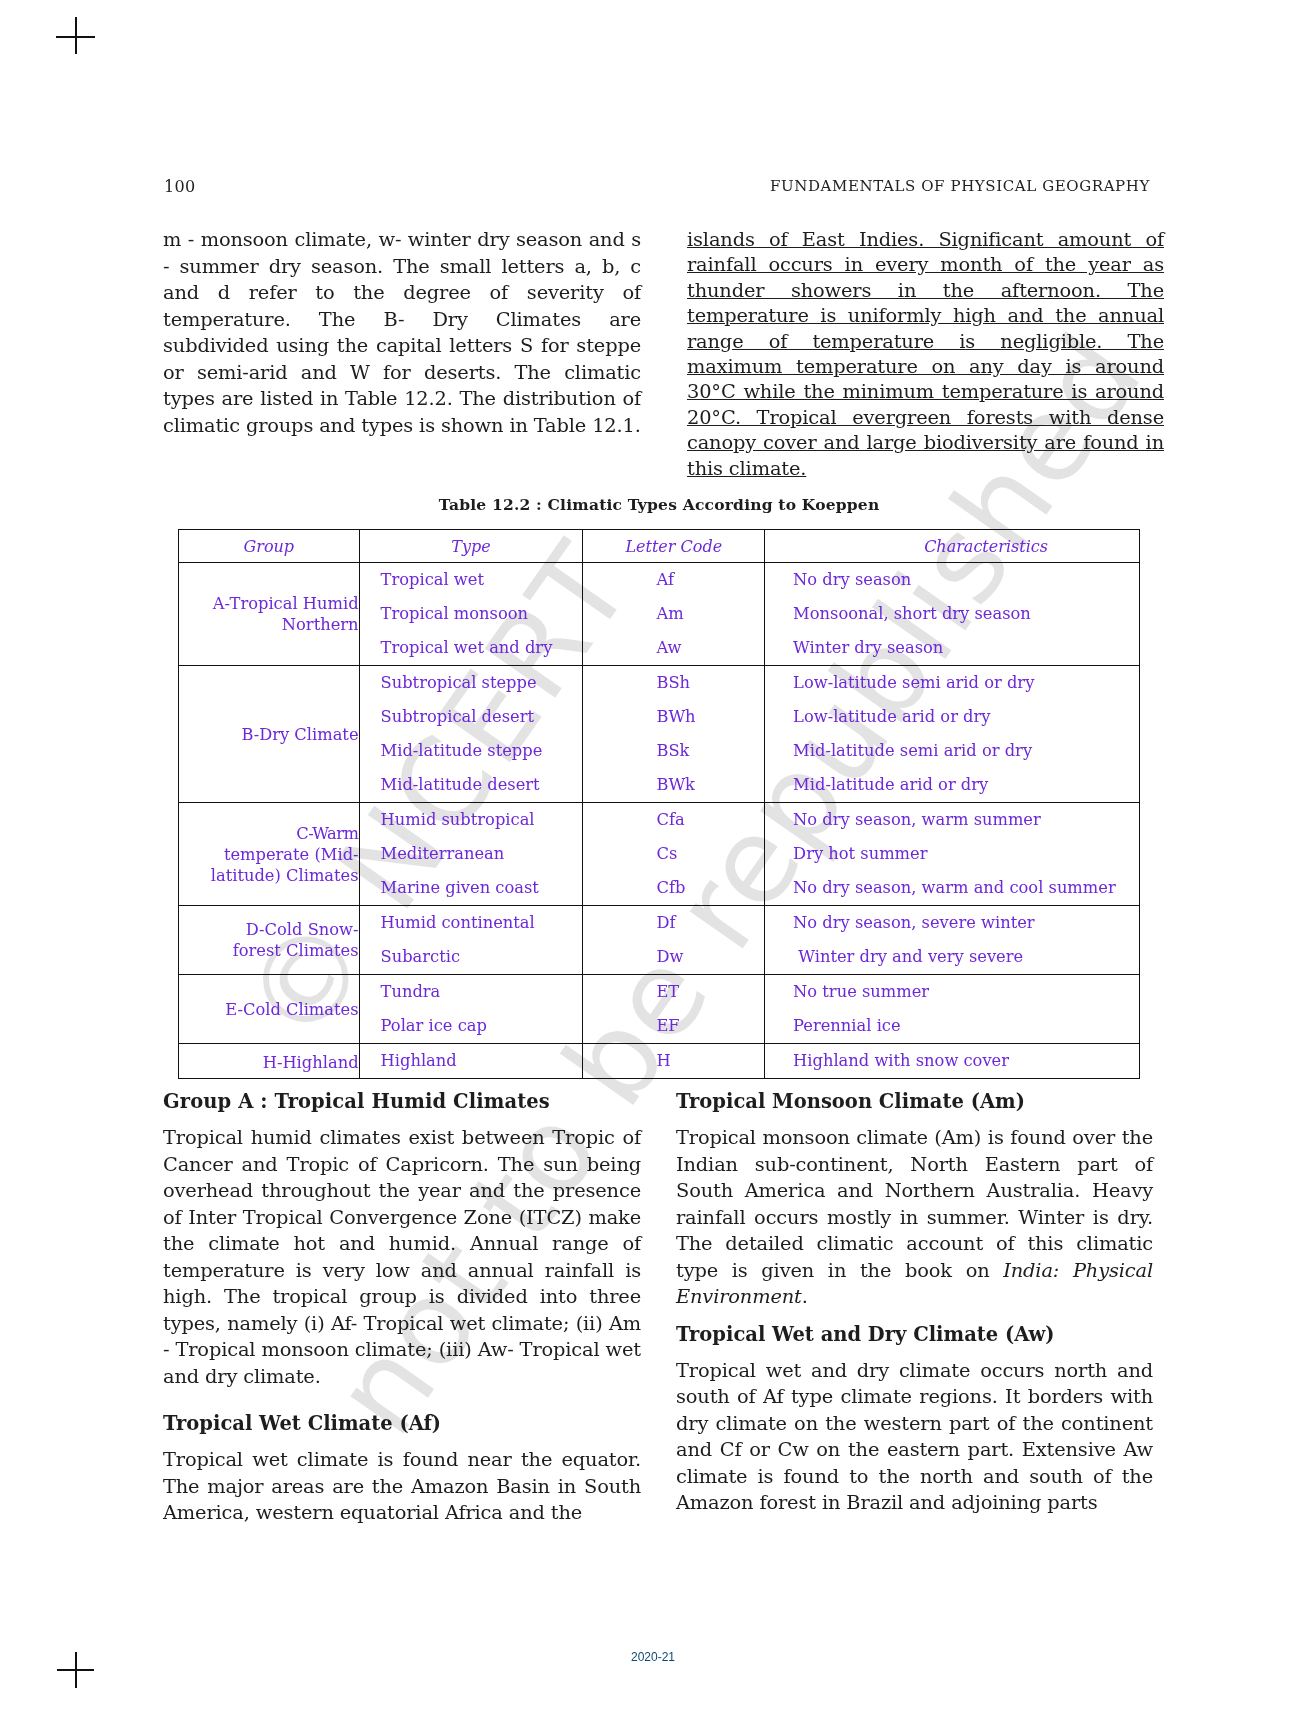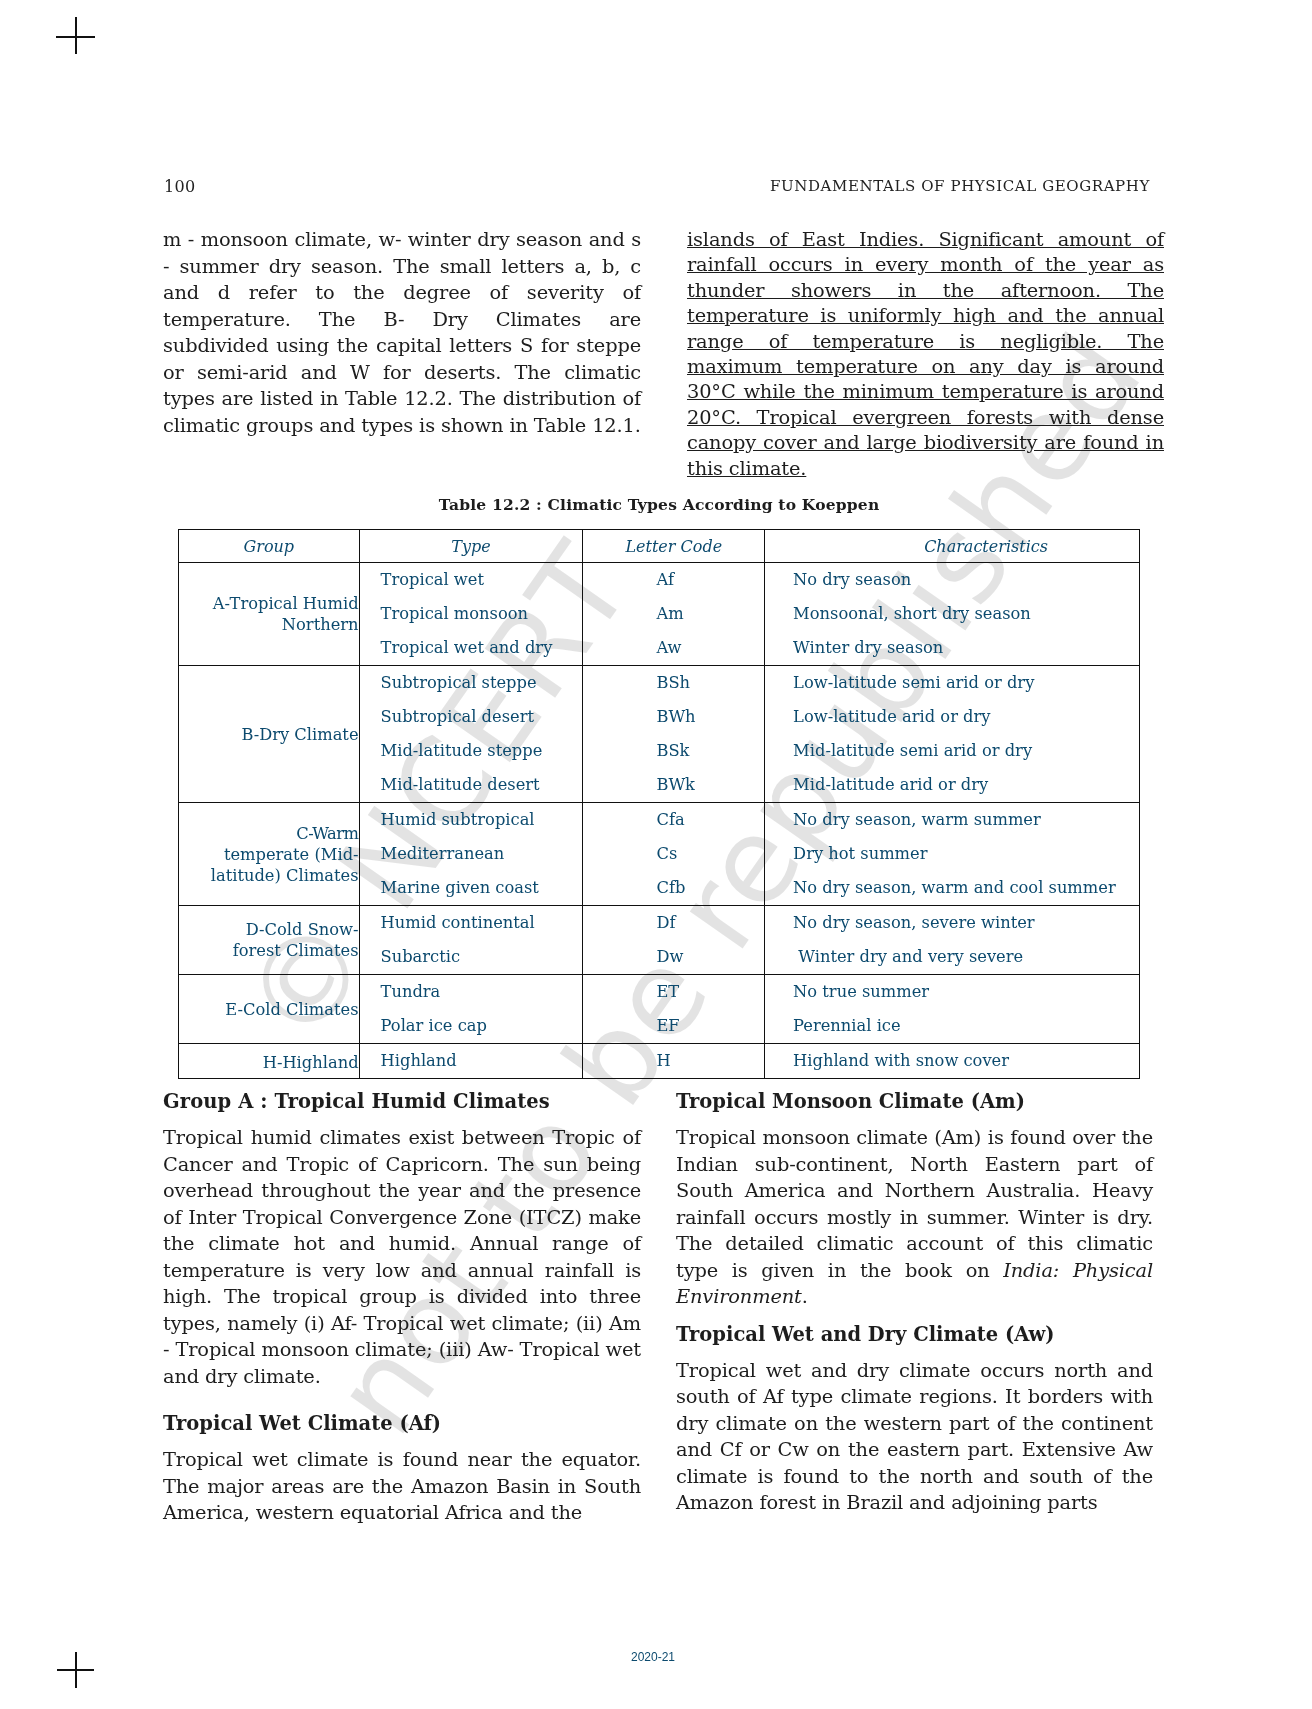--- a/index.html
+++ b/index.html
@@ -25,21 +25,21 @@
   .sec-heading { font-weight: bold; font-size: 19.5px; margin: 0; letter-spacing: 0.1px; }
   .sub-heading { font-size: 19.5px; margin: 0; }
   .italic { font-style: italic; }
 
   .table-title {
     position: absolute; top: 495px; left: 178px; width: 962px; text-align: center;
     font-weight: bold; font-size: 15.5px; letter-spacing: 0.2px;
   }
   table.koeppen {
     position: absolute; left: 178px; top: 529px; width: 962px;
-    border-collapse: collapse; font-size: 16.3px; color: #0c4a6e;
+    border-collapse: collapse; font-size: 16.3px; color: #6d28d9;
   }
   table.koeppen th {
     font-style: italic; font-weight: normal; height: 32px; padding: 0;
     border: 1.5px solid #111; font-size: 16px;
   }
   table.koeppen td { padding: 0; vertical-align: top; border-left: 1.5px solid #111; border-right: 1.5px solid #111; }
   table.koeppen tr.grp-first td { border-top: 1.5px solid #111; }
   table.koeppen tr.last td { border-bottom: 1.5px solid #111; }
   td.group-cell { text-align: right; vertical-align: middle !important; line-height: 21px; }
   td .cell { height: 34px; line-height: 34px; white-space: nowrap; }

